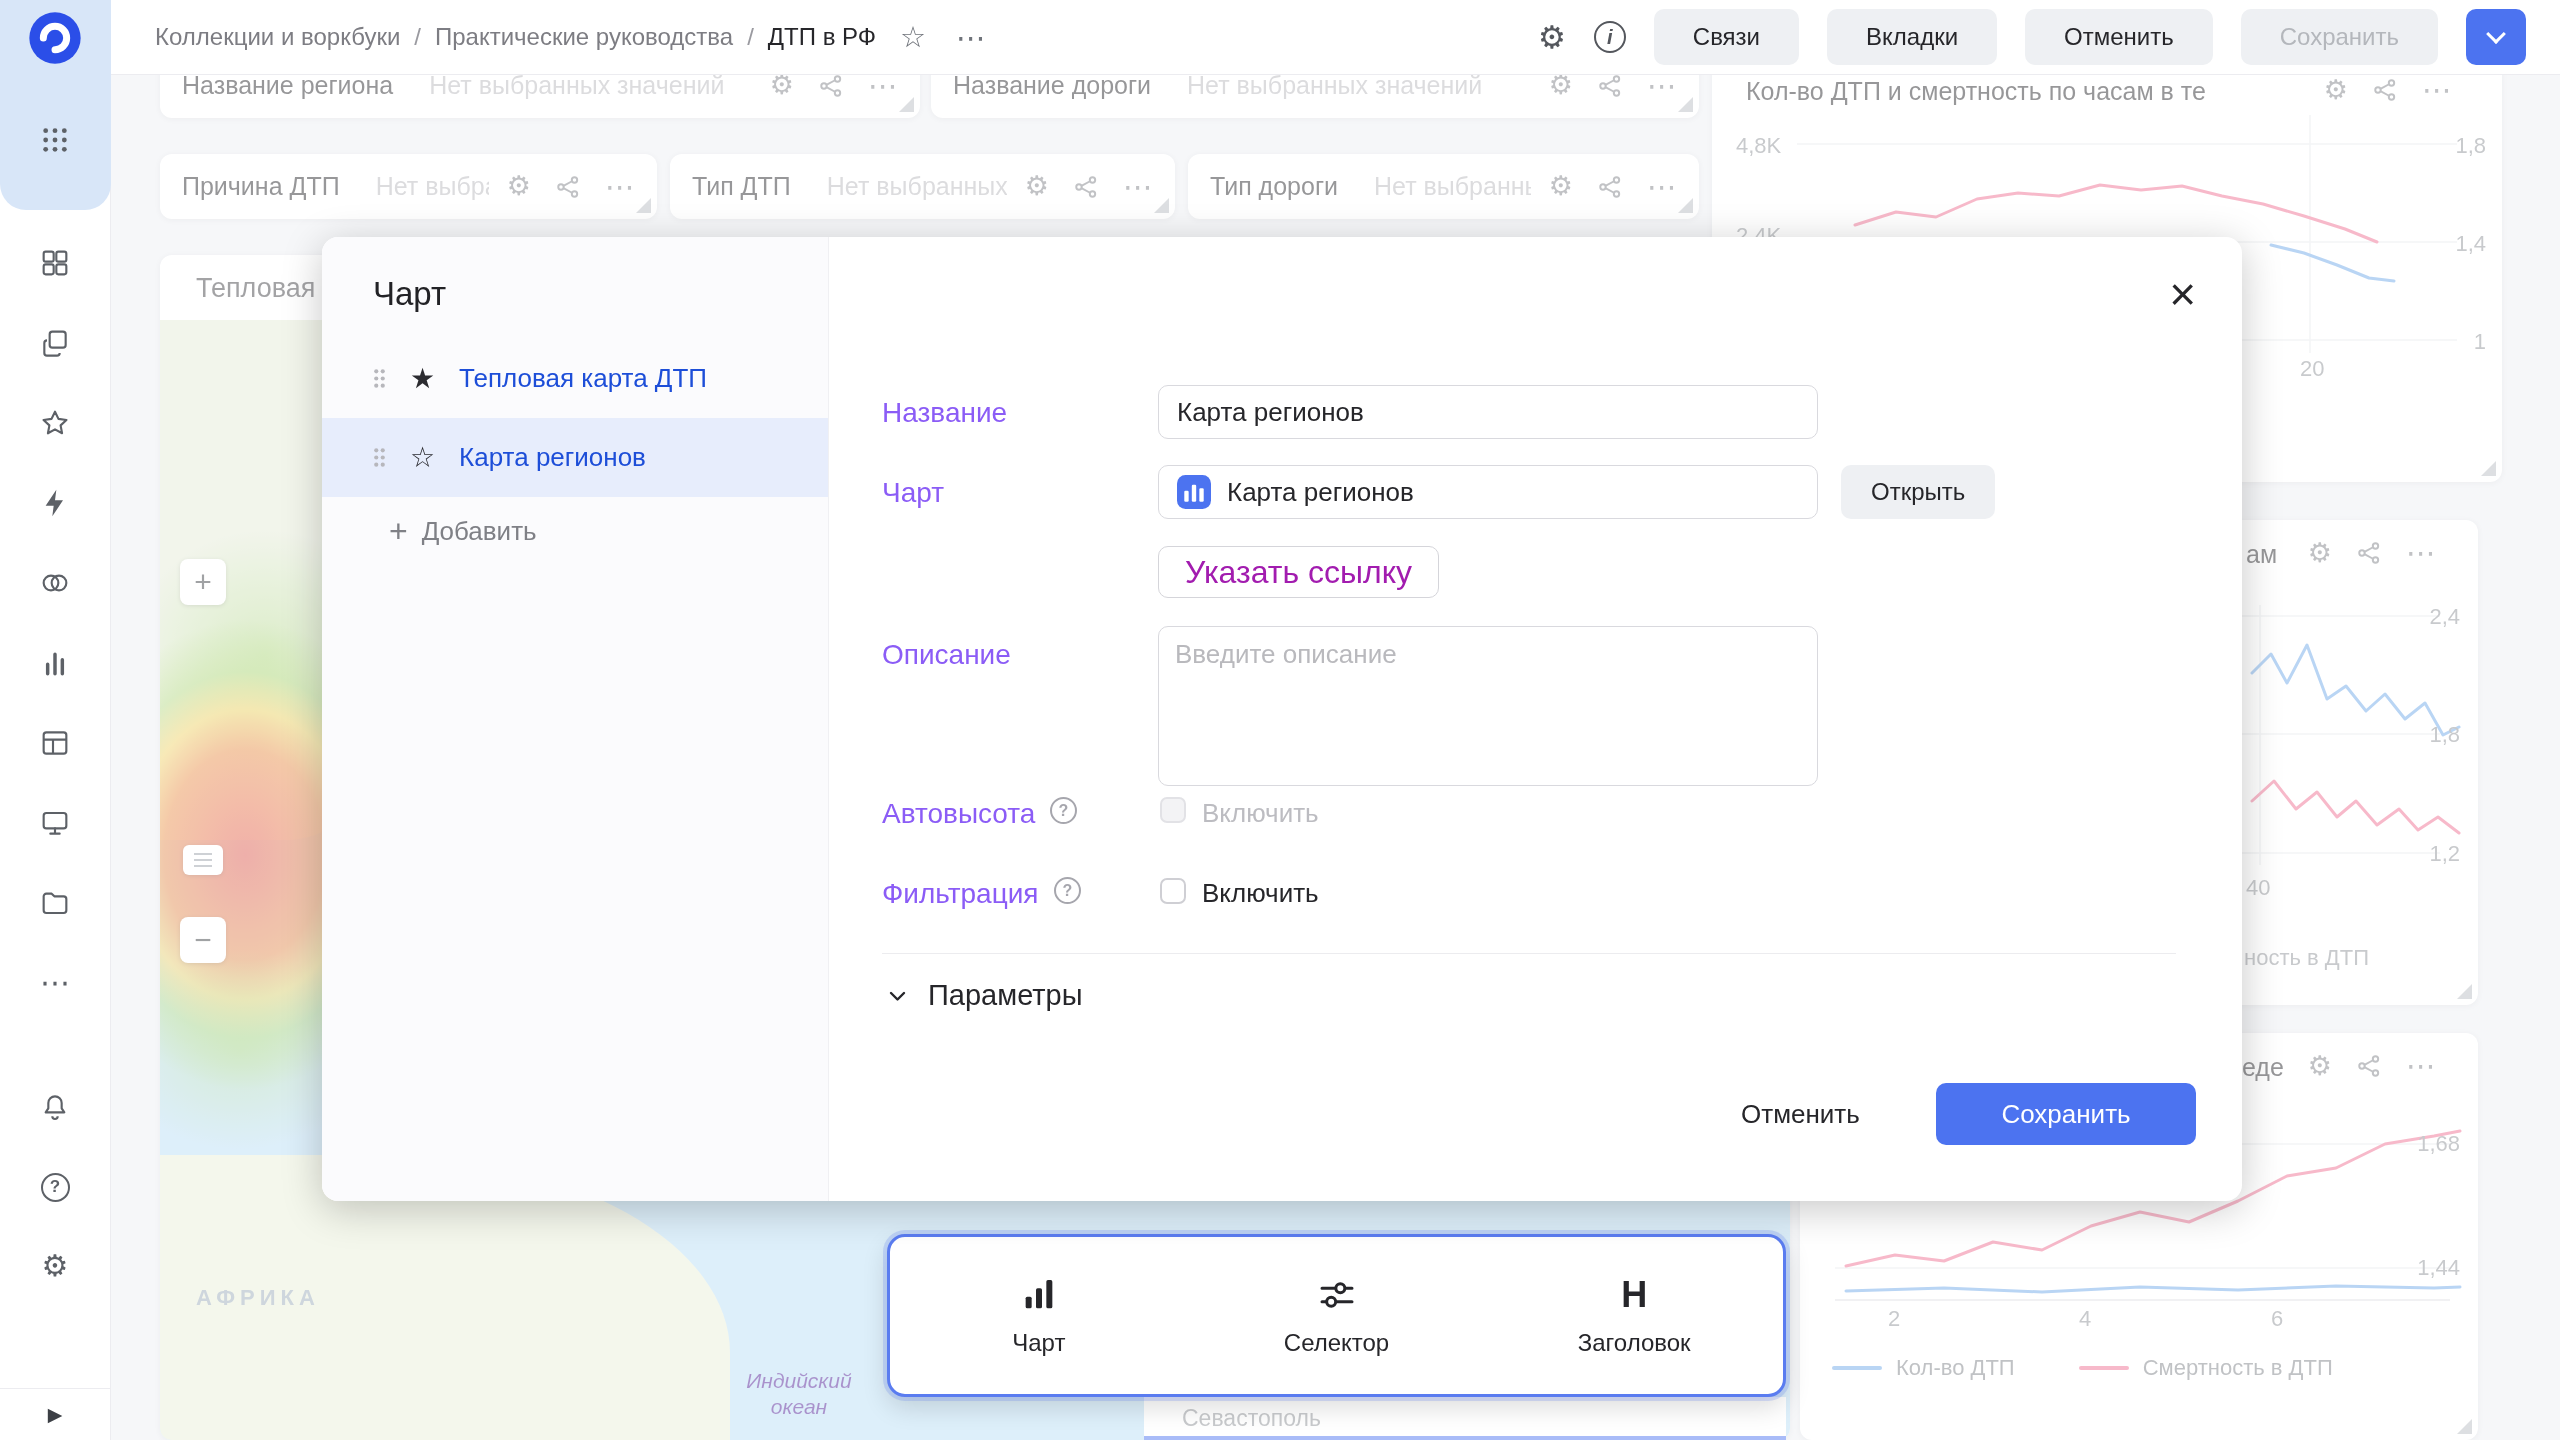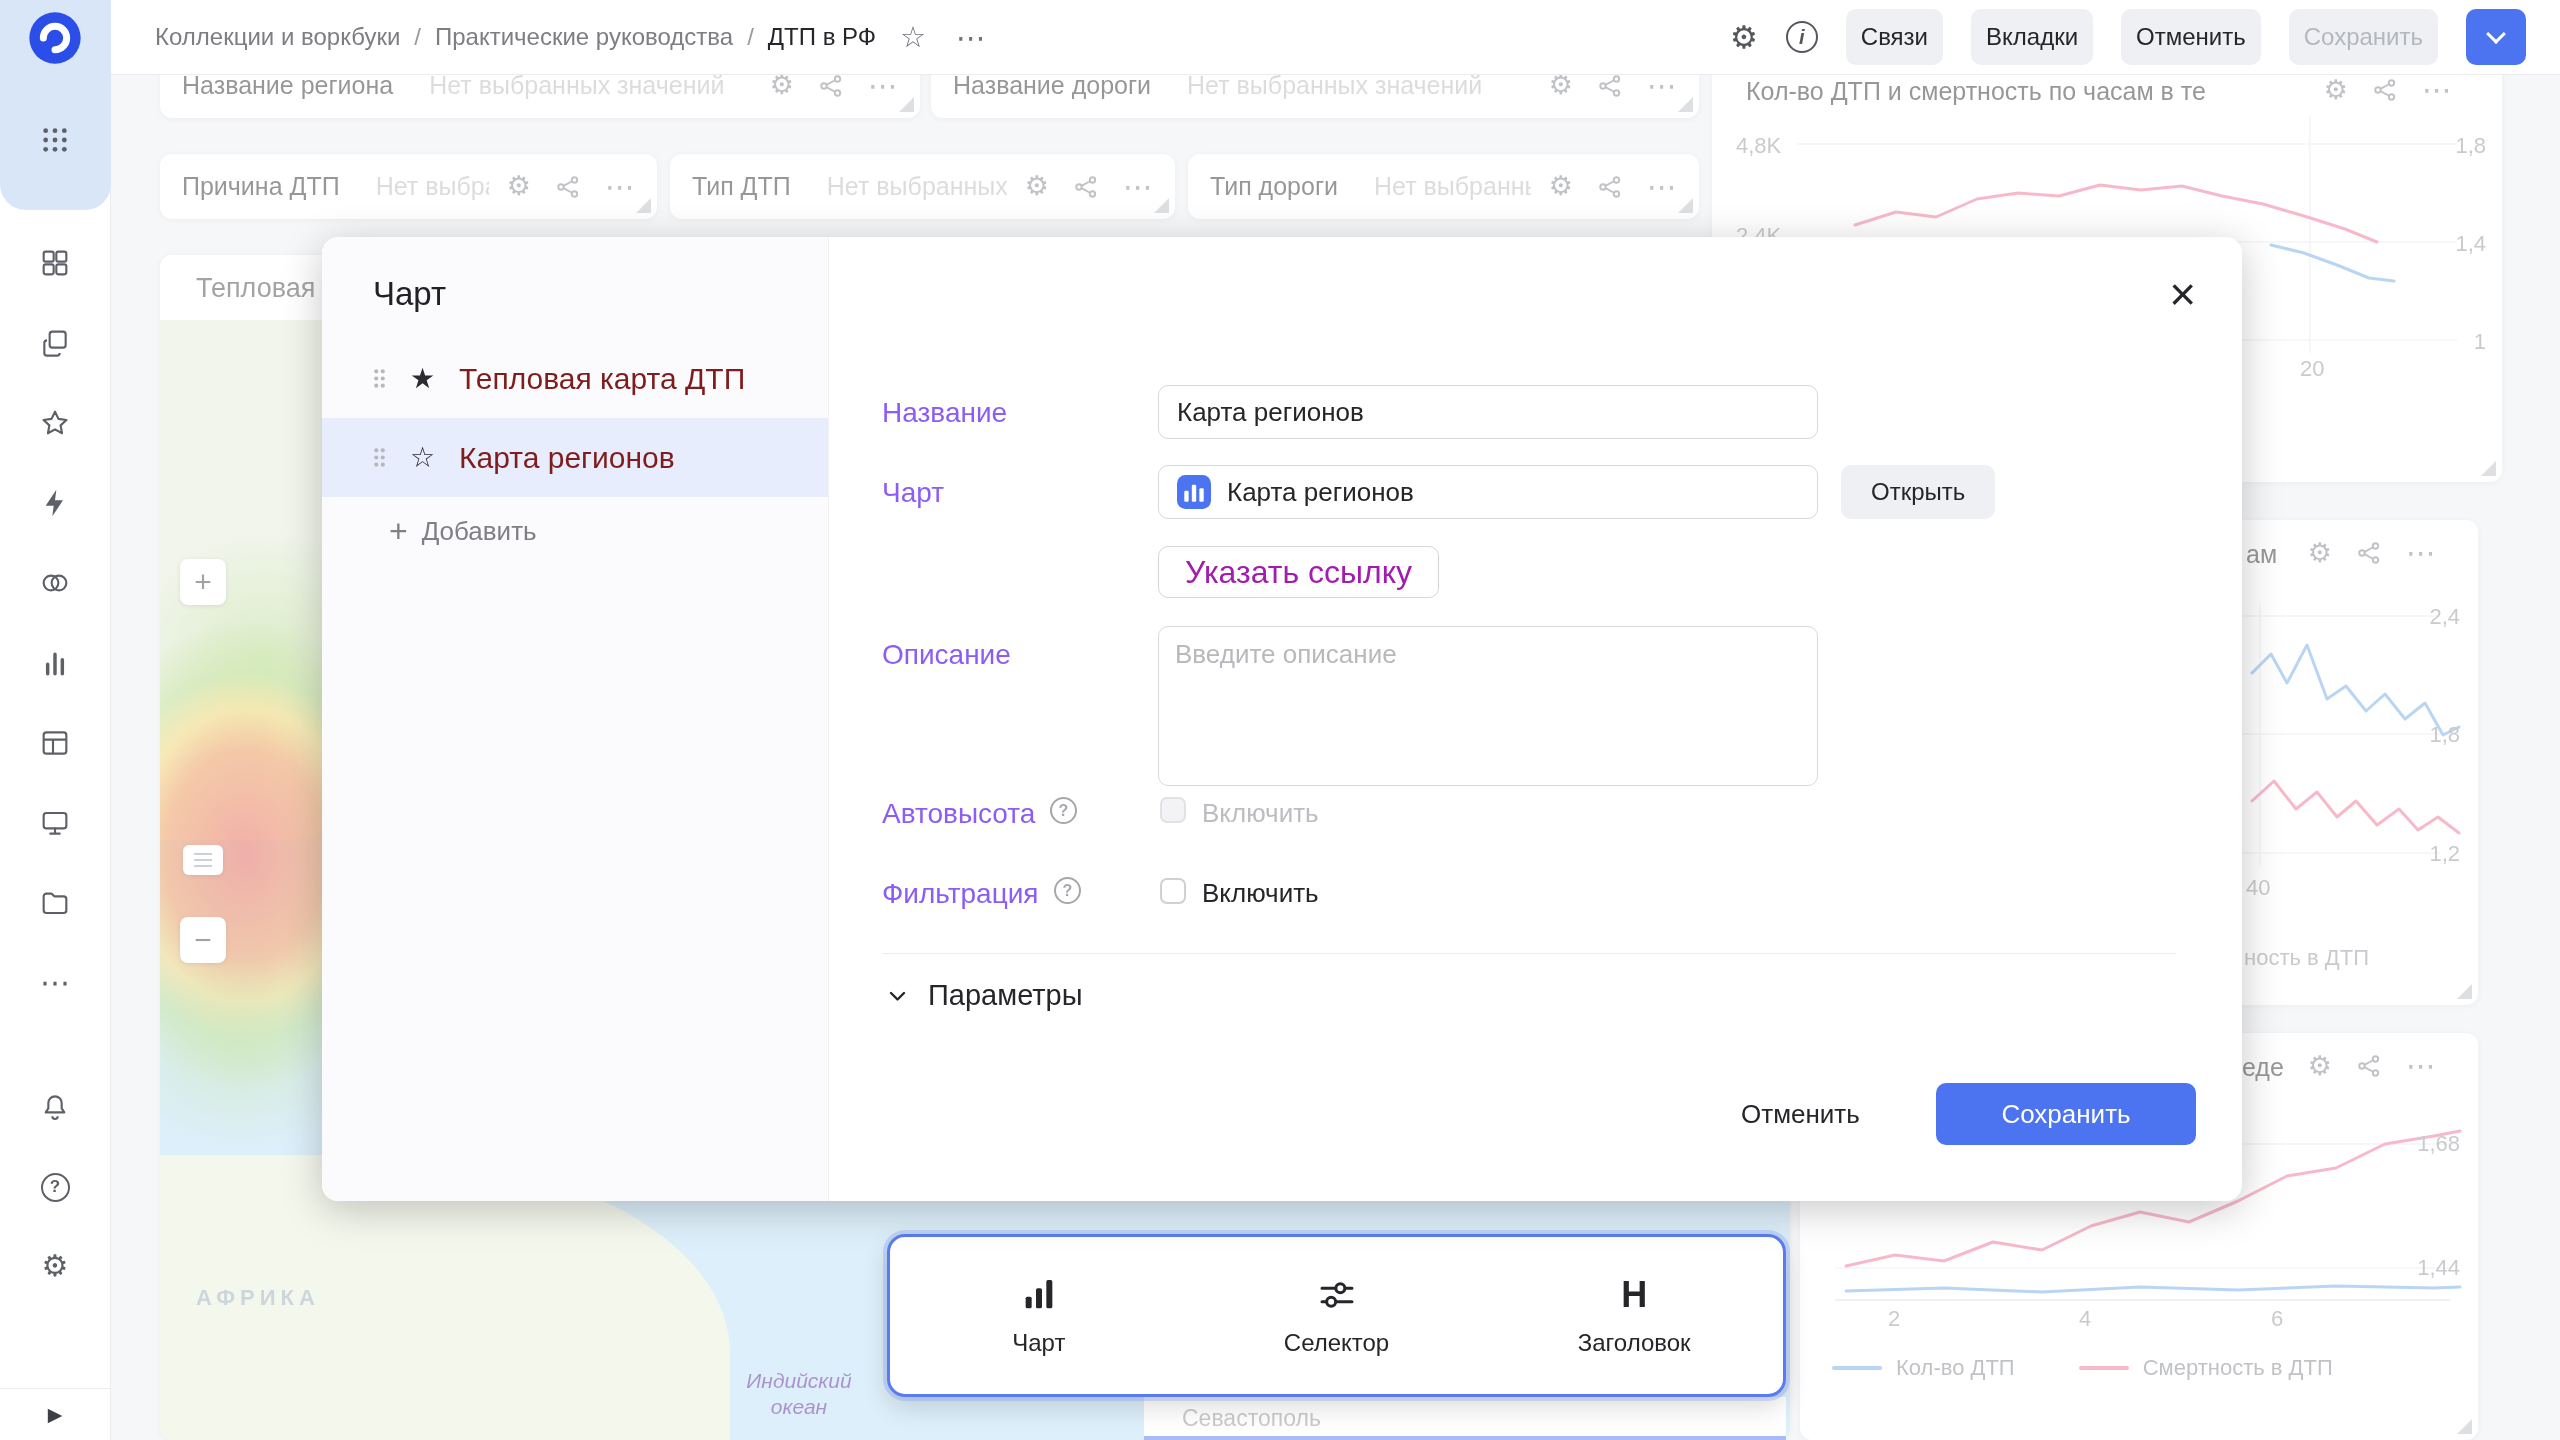--- a/index.html
+++ b/index.html
@@ -21,21 +21,21 @@
   .crumbs { display:flex; align-items:center; gap:14px; font-size:24px; }
   .crumb { color:#7d7d83; cursor:pointer; }
   .crumb.current { color:#26262a; }
   .sep { color:#9a9aa0; }
   .bstar { font-size:29px; color:#6f737a; margin-left:10px; }
   .bmore { font-size:30px; color:#6f737a; margin-left:16px; }
   .tb-right { margin-left:auto; display:flex; align-items:center; gap:28px; }
   .tbicon { font-size:31px; color:#54575d; line-height:1; }
   .tbinfo { width:32px; height:32px; border:2.5px solid #54575d; border-radius:50%; color:#54575d;
             display:flex; align-items:center; justify-content:center; font-size:20px; font-weight:bold; font-style:italic; }
-  .gbtn { height:56px; padding:0 15px; border:none; border-radius:10px; background:#eef0f3;
+  .gbtn { height:56px; padding:0 39px; border:none; border-radius:10px; background:#eef0f3;
           font-size:24px; color:#26262a; font-family:inherit; display:flex; align-items:center; cursor:pointer; }
   .gbtn.disabled { color:#b4b7bc; }
   .bluebtn { width:60px; height:56px; border:none; border-radius:10px; background:#4c73f0;
              display:flex; align-items:center; justify-content:center; cursor:pointer; }
   .chev { width:14px; height:14px; border-right:3px solid #fff; border-bottom:3px solid #fff;
           transform:rotate(45deg); margin-top:-7px; }
 
   
   .sidebar { position:absolute; left:0; top:0; bottom:0; width:111px; background:#fff; border-right:1px solid #ececf0; }
   .blob { position:absolute; top:0; left:0; width:111px; height:210px; background:#d8e6f8; border-radius:0 0 26px 26px; }
@@ -110,21 +110,21 @@
 
   
   .modal { position:absolute; left:322px; top:237px; width:1920px; height:964px; background:#fff; border-radius:16px;
            box-shadow:0 8px 40px rgba(0,0,0,.22); display:flex; overflow:hidden; }
   .mleft { width:507px; flex:0 0 auto; background:#fbfbfd; border-right:1px solid #f0f0f3; padding-top:38px; }
   .mtitle { font-size:33px; font-weight:500; color:#222226; margin:0 0 26px 51px; }
   .mitem { height:79px; display:flex; align-items:center; padding-left:51px; gap:24px; cursor:pointer; }
   .mitem.selected { background:#e7edfc; }
   .grip { flex:0 0 auto; cursor:grab; }
   .star { font-size:28px; line-height:1; color:#2b2b30; }
-  .mlabel { font-size:30px; color:#7f1d1d; }
+  .mlabel { font-size:26px; color:#1d4ed8; }
   .madd { margin:18px 0 0 67px; display:flex; align-items:center; gap:14px; background:none; border:none;
           color:#7f8086; font-size:26px; font-family:inherit; cursor:pointer; }
   .plus { font-size:32px; line-height:1; color:#7f8086; }
   .mright { position:relative; flex:1; }
   .mclose { position:absolute; top:34px; right:46px; font-size:46px; line-height:1; color:#26262a; cursor:pointer; }
   .frml { position:absolute; font-size:28px; color:#8b5cf6; }
   .finput { position:absolute; height:54px; border:1px solid #d9d9de; border-radius:10px; background:#fff;
             padding:0 18px; font-size:26px; color:#26262a; font-family:inherit; display:flex; align-items:center; gap:16px; }
   input.finput { display:block; line-height:52px; }
   .ftextarea { position:absolute; border:1px solid #d9d9de; border-radius:10px; padding:12px 16px;

